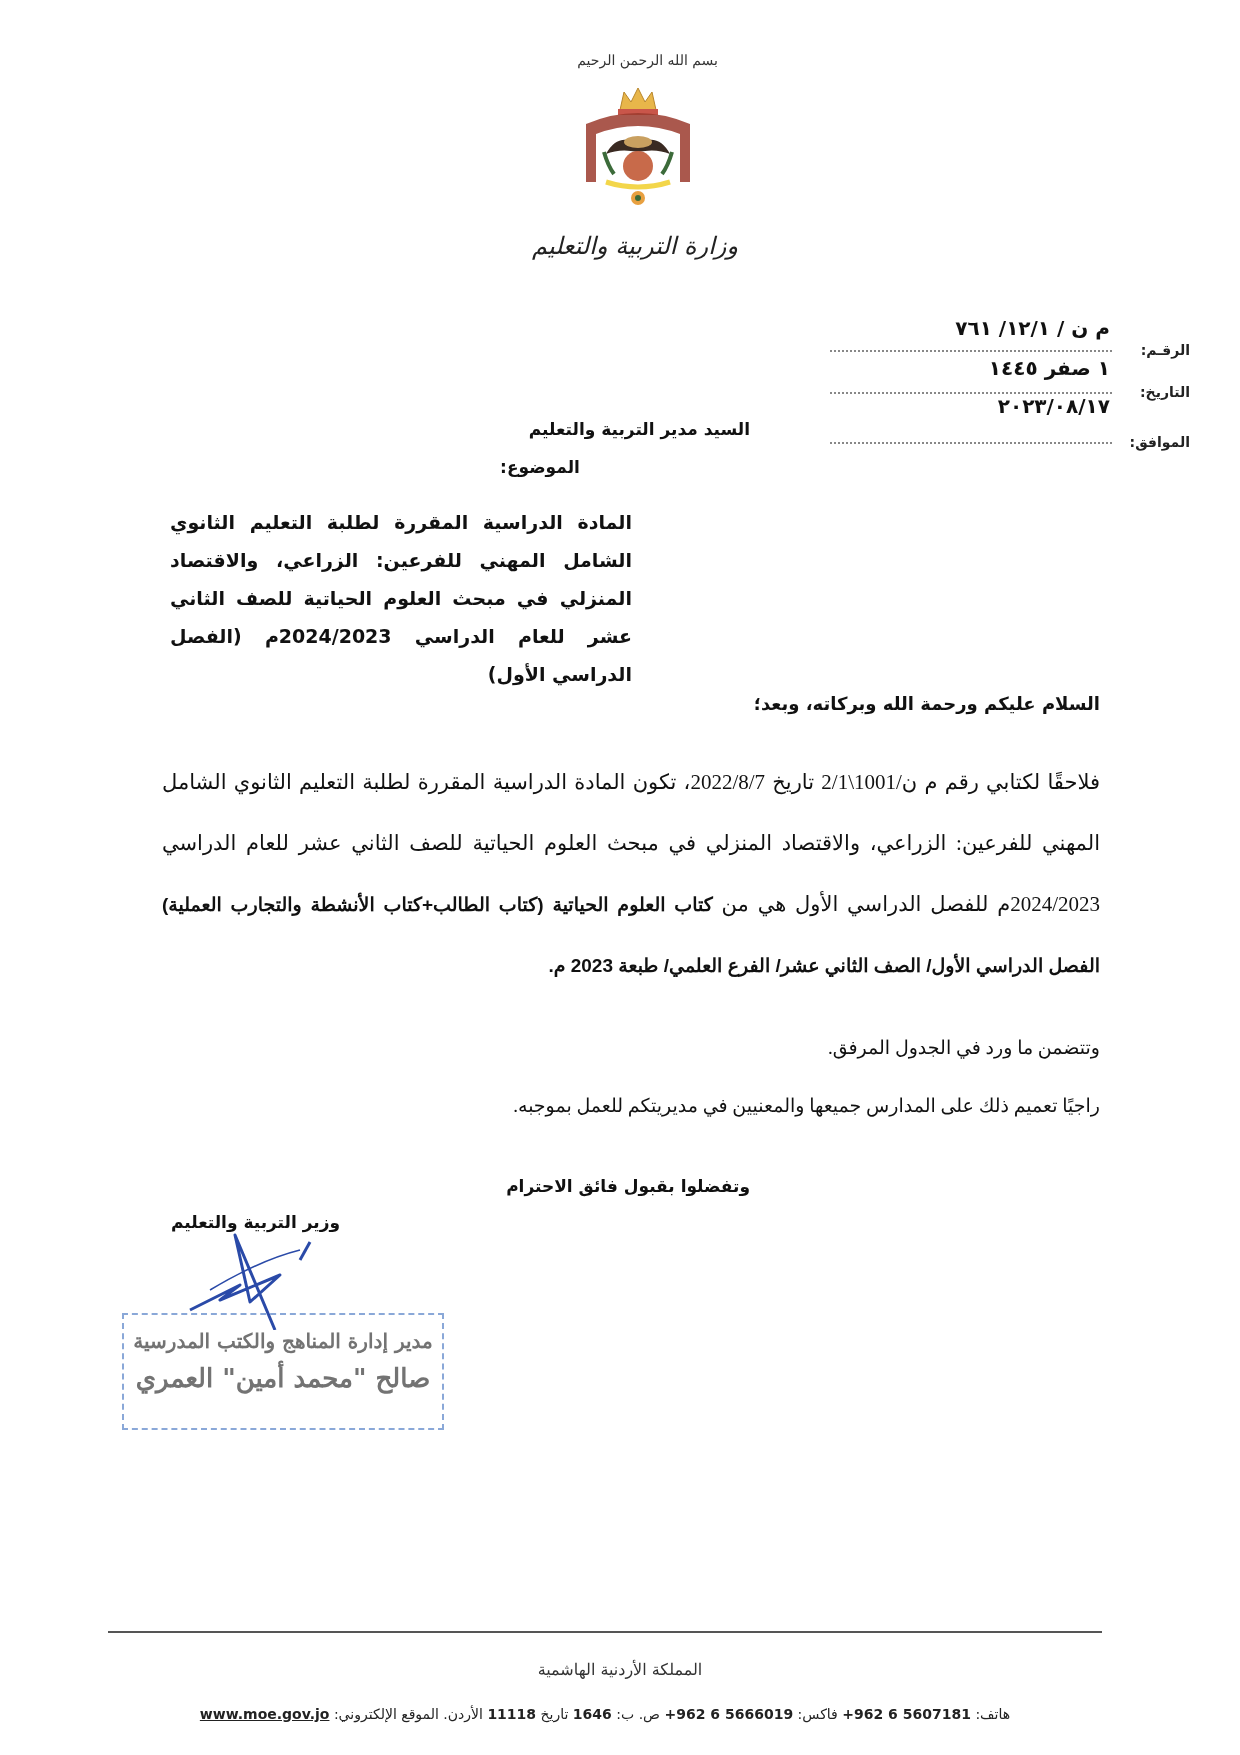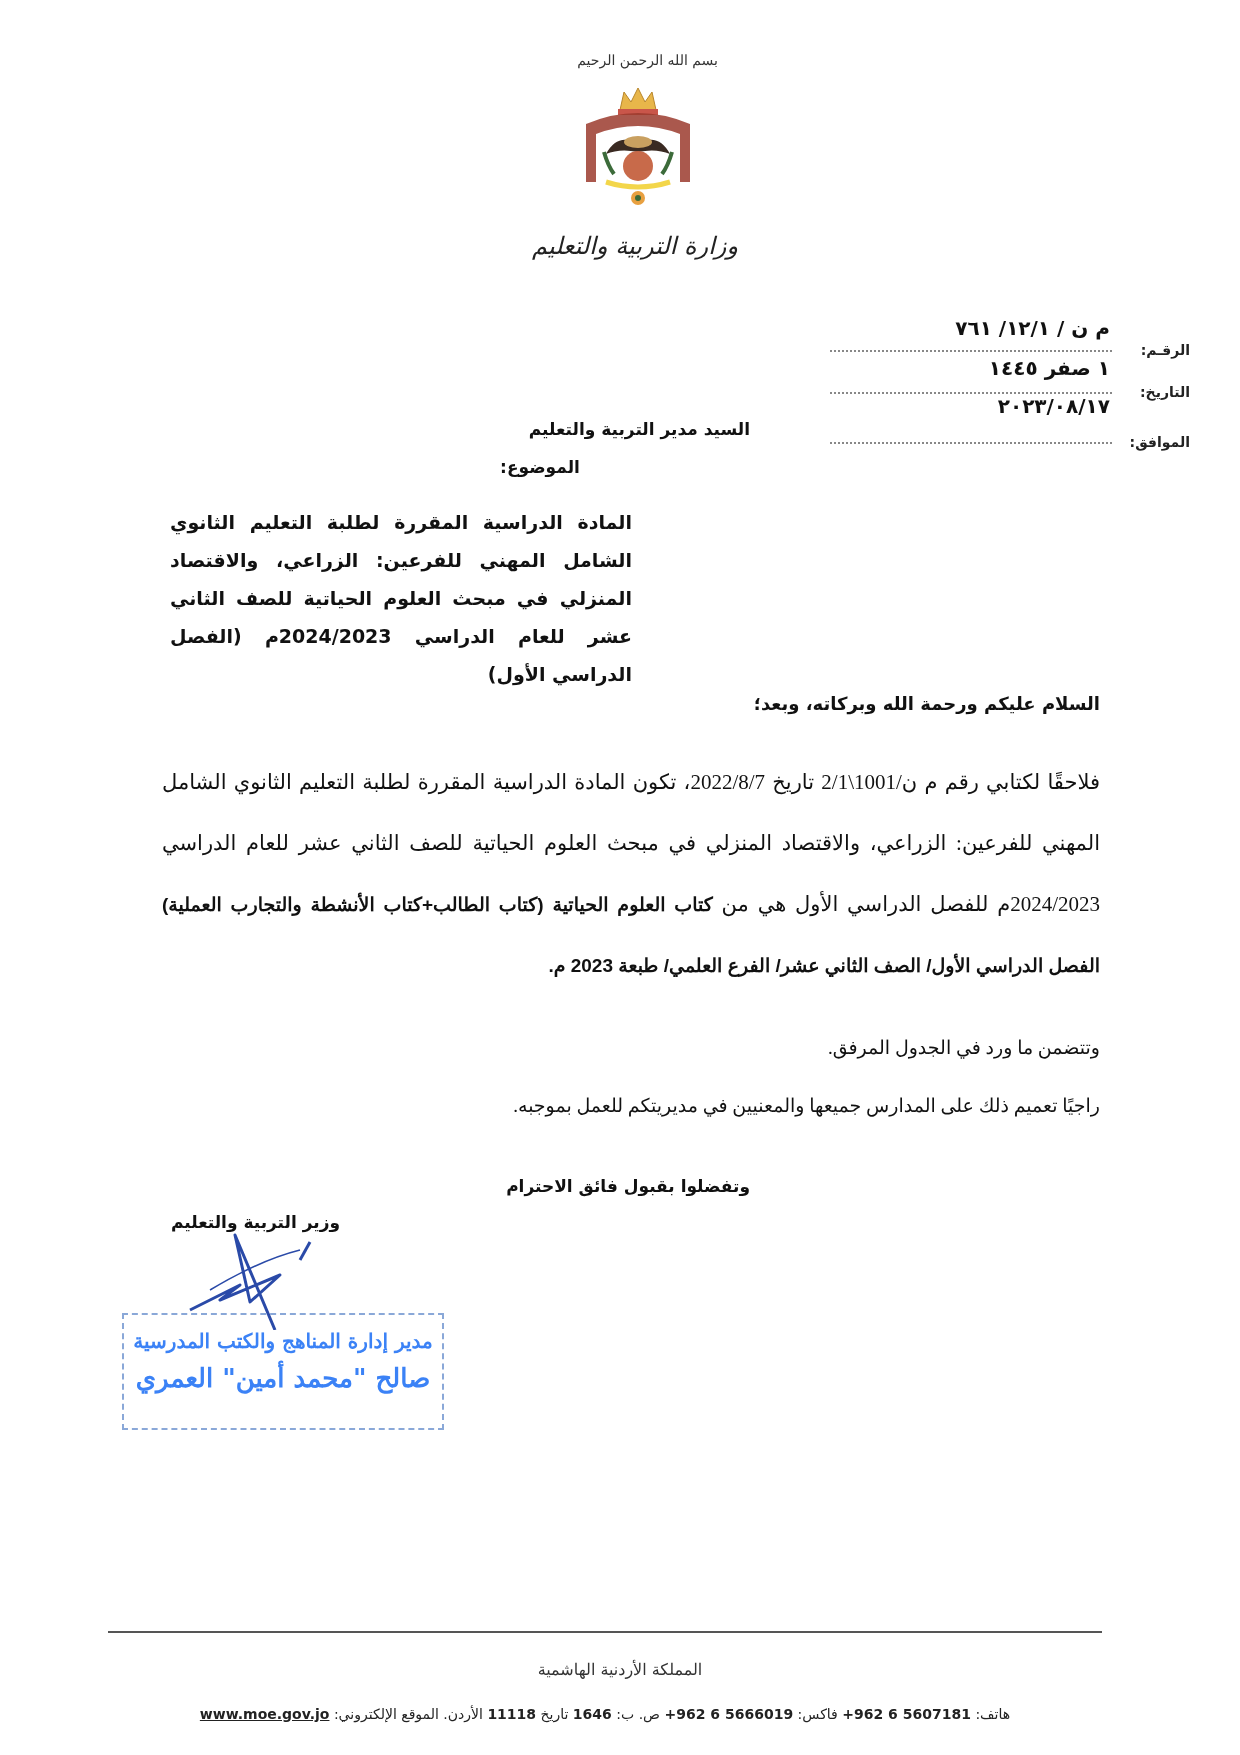--- a/index.html
+++ b/index.html
@@ -27,21 +27,21 @@
   .subject { left: 170px; top: 503px; width: 462px; text-align: justify; text-align-last: right; font-size: 19px; font-weight: bold; line-height: 38px; }
 
   .greeting { left: 600px; top: 693px; width: 500px; text-align: right; font-size: 18px; font-weight: bold; }
   .body-text { left: 162px; top: 752px; width: 938px; text-align: justify; font-family: "Liberation Serif", serif; font-size: 21px; line-height: 61px; }
   .body-text b { font-family: "Liberation Sans", sans-serif; font-weight: bold; font-size: 19px; }
   .p-line { left: 400px; width: 700px; text-align: right; font-family: "Liberation Serif", serif; font-size: 19px; }
   .closing { left: 440px; top: 1156px; width: 310px; text-align: right; font-size: 17px; font-weight: bold; margin-top: 20px; }
 
   .signer-title { left: 140px; top: 1212px; width: 200px; text-align: right; font-size: 17px; font-weight: bold; }
   .signature { left: 180px; top: 1230px; width: 180px; height: 100px; }
-  .stamp { left: 122px; top: 1313px; width: 322px; height: 117px; border: 2px dashed #8aa8d8; box-sizing: border-box; color: #3b82f6; text-align: center; }
+  .stamp { left: 122px; top: 1313px; width: 322px; height: 117px; border: 2px dashed #8aa8d8; box-sizing: border-box; color: #737373; text-align: center; }
   .stamp .st1 { margin-top: 14px; font-family: "DejaVu Serif", serif; font-size: 20px; font-weight: bold; }
   .stamp .st2 { margin-top: 10px; font-family: "DejaVu Serif", serif; font-size: 26px; font-weight: bold; }
 
   .footer-rule { left: 108px; top: 1631px; width: 994px; height: 0; border-top: 2px solid #555; }
   .footer-kingdom { left: 470px; top: 1660px; width: 300px; text-align: center; font-family: "DejaVu Serif", serif; font-size: 16px; color: #333; }
   .footer-contact { left: 110px; top: 1706px; width: 990px; text-align: center; font-size: 14px; color: #222; }
   .footer-contact .url { font-weight: bold; text-decoration: underline; text-align: right; }
   .footer-contact b { font-weight: bold; }
 </style>
 </head>

